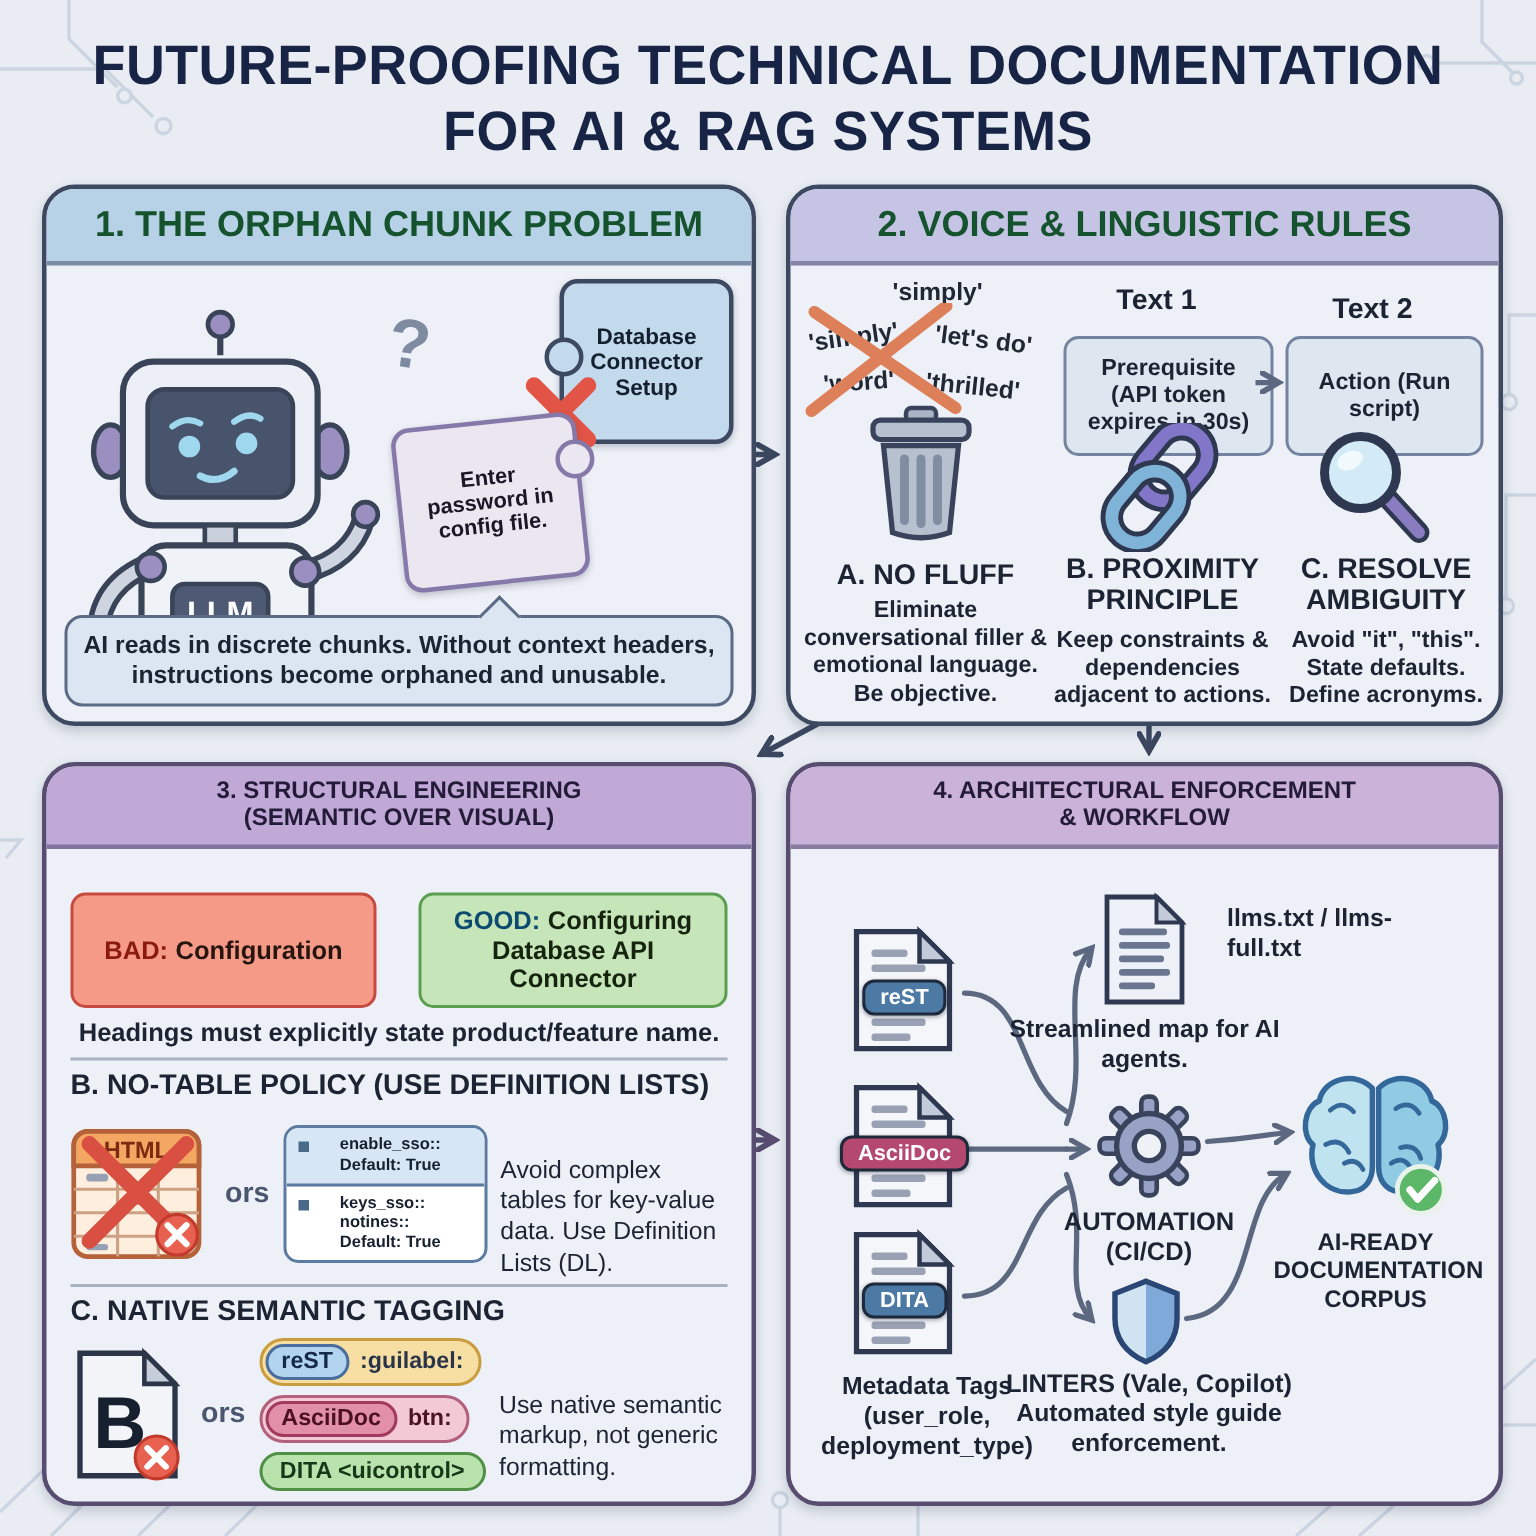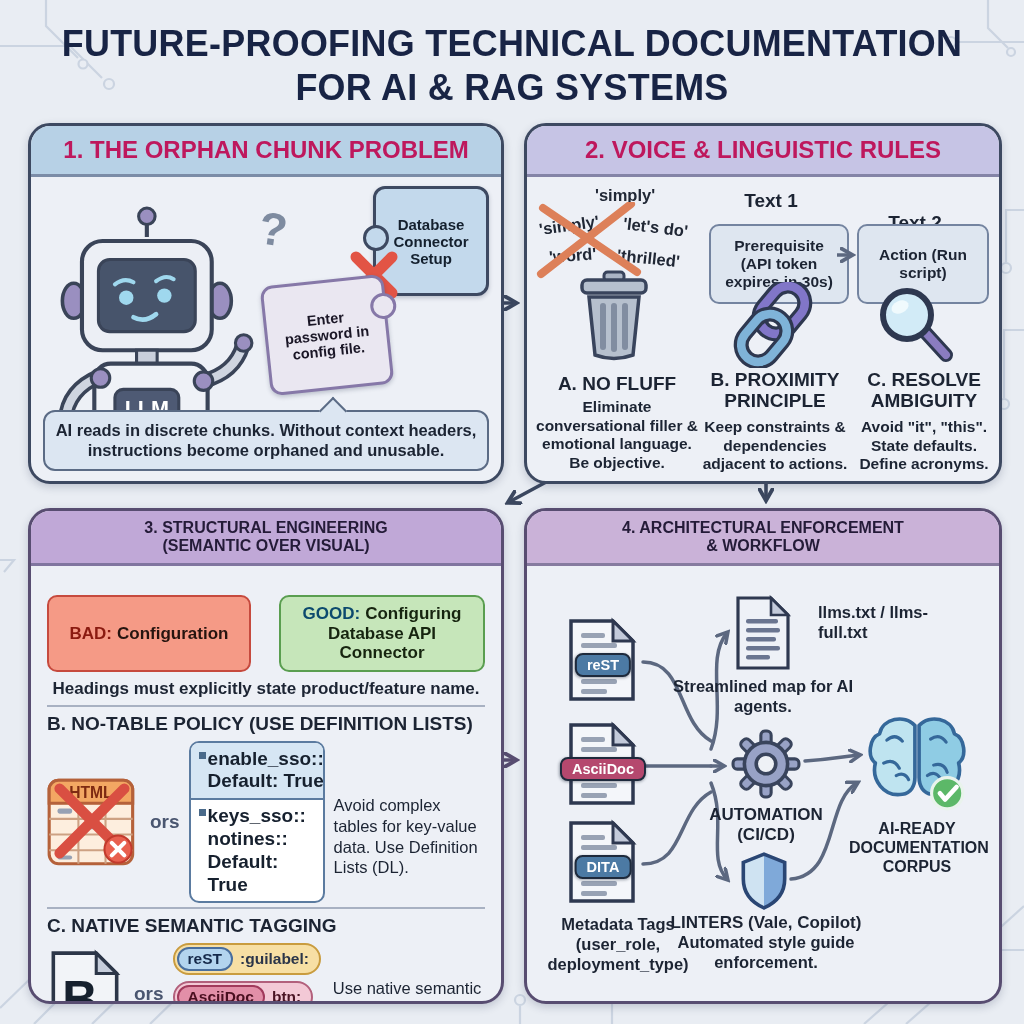--- a/index.html
+++ b/index.html
@@ -23,21 +23,21 @@
     background:#edf0f6;box-shadow:0 3px 8px rgba(40,50,80,.22);
   }
   .p1,.p2{border:3.5px solid #3d4961;}
   .p3,.p4{border:3.5px solid #584d71;}
   .p1{left:28px;top:123px;width:470px;height:355px;}
   .p2{left:524px;top:123px;width:472px;height:355px;}
   .p3{left:28px;top:508px;width:470px;height:490px;}
   .p4{left:524px;top:508px;width:472px;height:490px;}
 
   .panel-header{
-    text-align:center;font-weight:800;color:#be185d;
+    text-align:center;font-weight:800;color:#14532d;
     padding:11px 6px 10px;font-size:24px;line-height:1.12;
     border-bottom:3px solid rgba(50,55,90,.45);
   }
   .p1 .panel-header{background:#b7d1e6;}
   .p2 .panel-header{background:#c6c4e5;}
   .p3 .panel-header,.p4 .panel-header{background:#c0a8d7;color:#241b38;font-size:16px;padding:8px 4px;}
   .p4 .panel-header{background:#cab2d8;}
   .panel-body{position:absolute;left:0;right:0;bottom:0;}
   .p1 .panel-body,.p2 .panel-body{top:56px;}
   .p3 .panel-body,.p4 .panel-body{top:78px;}
@@ -78,21 +78,21 @@
     text-align:center;font-size:17px;line-height:1.15;font-weight:700;}
   .badbox{background:#f59a86;border:2.5px solid #c64a3e;width:180px;color:#26140f;}
   .goodbox{background:#c6e6ba;border:2.5px solid #5a9e50;flex:1;color:#16240f;}
   .badbox b{color:#8a1a10;margin-right:5px;}
   .goodbox b{color:#0c4a6e;margin-right:5px;}
   .sec-note{font-weight:700;font-size:17px;text-align:center;margin:7px 0 6px;}
   .divider{border:none;border-top:2px solid #a8b1c2;margin:4px 2px 6px;}
   .icon-row{display:flex;align-items:center;gap:9px;margin:2px 0 4px;}
   .ors{font-weight:800;font-size:19px;color:#4a5670;}
   .dlbox{width:132px;border:2.5px solid #5b7ba0;border-radius:10px;overflow:hidden;background:#fff;flex:none;}
-  .dlrow{padding:5px 6px 5px 8px;font-size:19px;font-weight:700;line-height:1.2;color:#16202e;display:flex;gap:2px;}
+  .dlrow{padding:5px 6px 5px 8px;font-size:11px;font-weight:700;line-height:1.2;color:#16202e;display:flex;gap:21px;}
   .dlrow.first{background:#d6e6f4;border-bottom:2px solid #5b7ba0;}
   .dlsq{width:7px;height:7px;background:#4a6a8a;margin-top:4px;flex:none;}
   .note-right{flex:1;font-weight:400;font-size:16.5px;line-height:1.25;margin-top:29px;}
   .pills{display:flex;flex-direction:column;gap:6px;flex:none;}
   .cap{display:inline-flex;align-items:center;border-radius:16px;padding:2px 10px 2px 2px;
     font-weight:700;font-size:15.5px;width:max-content;}
   .cap-name{border-radius:13px;padding:1px 9px;margin-right:7px;}
   .cap-rest{background:#f7dfa4;border:2.5px solid #c99c3f;color:#2b3549;}
   .cap-rest .cap-name{background:#b3d4ee;border:2.5px solid #4a6f9e;color:#15294a;}
   .cap-ad{background:#f3c9d6;border:2.5px solid #b2607c;color:#4a1424;}
@@ -243,21 +243,21 @@
     <div class="tlabel" style="left:182px;top:8px;width:124px;">Text 1</div>
     <div class="tbox" style="left:182px;top:42px;width:124px;height:68px;">Prerequisite (API token expires in 30s)</div>
     <svg class="abs" style="left:308px;top:62px;" width="26" height="22" viewBox="0 0 26 22">
       <defs>
           <marker id="ah2" viewBox="0 0 10 10" refX="7" refY="5" markerWidth="4.5" markerHeight="4.5" orient="auto">
         <path d="M1,1 L8,5 L1,9" fill="none" stroke="#5c6880" stroke-width="2.4" stroke-linecap="round"></path>
           </marker>
         </defs>
       <path d="M2,11 H16" stroke="#5c6880" stroke-width="3.5" marker-end="url(#ah2)" fill="none"></path>
     </svg>
-    <div class="tlabel" style="left:330px;top:30px;width:116px;">Text 2</div>
+    <div class="tlabel" style="left:330px;top:14px;width:116px;">Text 2</div>
     <div class="tbox" style="left:330px;top:42px;width:116px;height:68px;">Action (Run script)</div>
 
     <svg class="abs" style="left:198px;top:100px;" width="96" height="86" viewBox="0 0 96 86">
       <rect x="40" y="2" width="34" height="52" rx="17" fill="none" stroke="#2e3850" stroke-width="15" transform="rotate(40 57 28)"></rect>
       <rect x="40" y="2" width="34" height="52" rx="17" fill="none" stroke="#8176c8" stroke-width="8.5" transform="rotate(40 57 28)"></rect>
       <rect x="22" y="30" width="34" height="52" rx="17" fill="none" stroke="#2e3850" stroke-width="15" transform="rotate(40 39 56)"></rect>
       <rect x="22" y="30" width="34" height="52" rx="17" fill="none" stroke="#7fb3d8" stroke-width="8.5" transform="rotate(40 39 56)"></rect>
     </svg>
 
     <svg class="abs" style="left:344px;top:102px;" width="86" height="84" viewBox="0 0 86 84">

